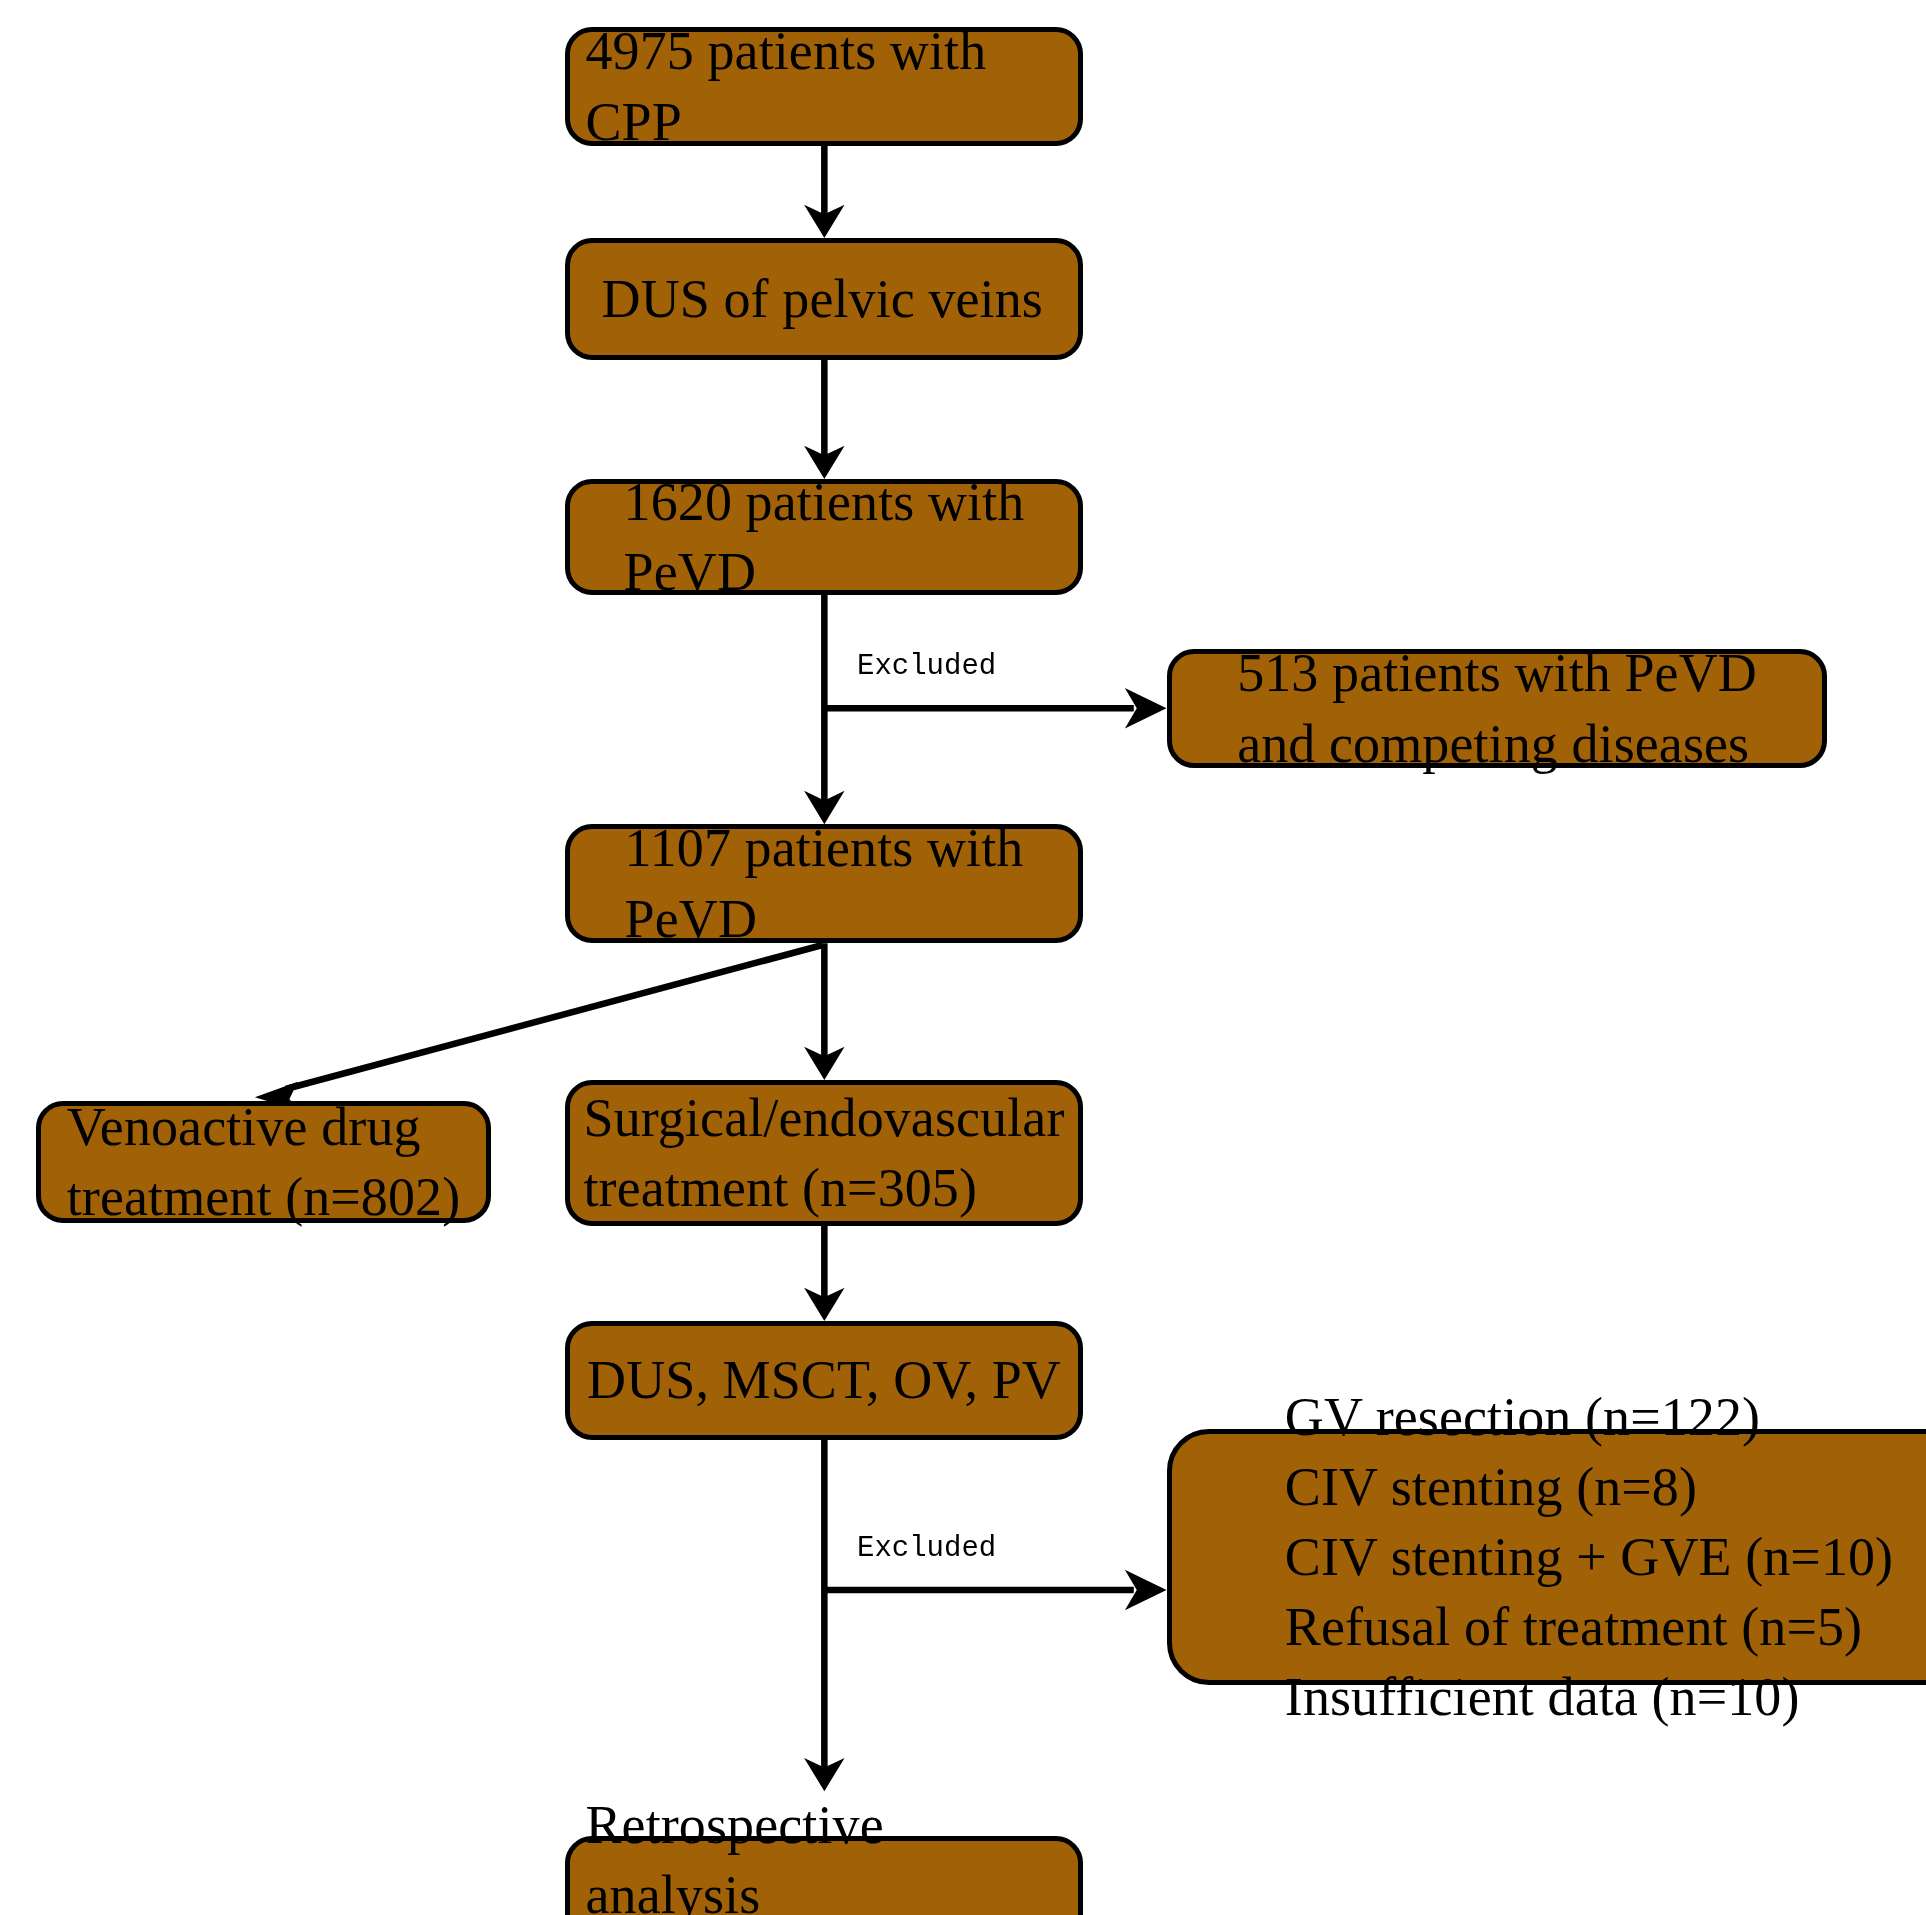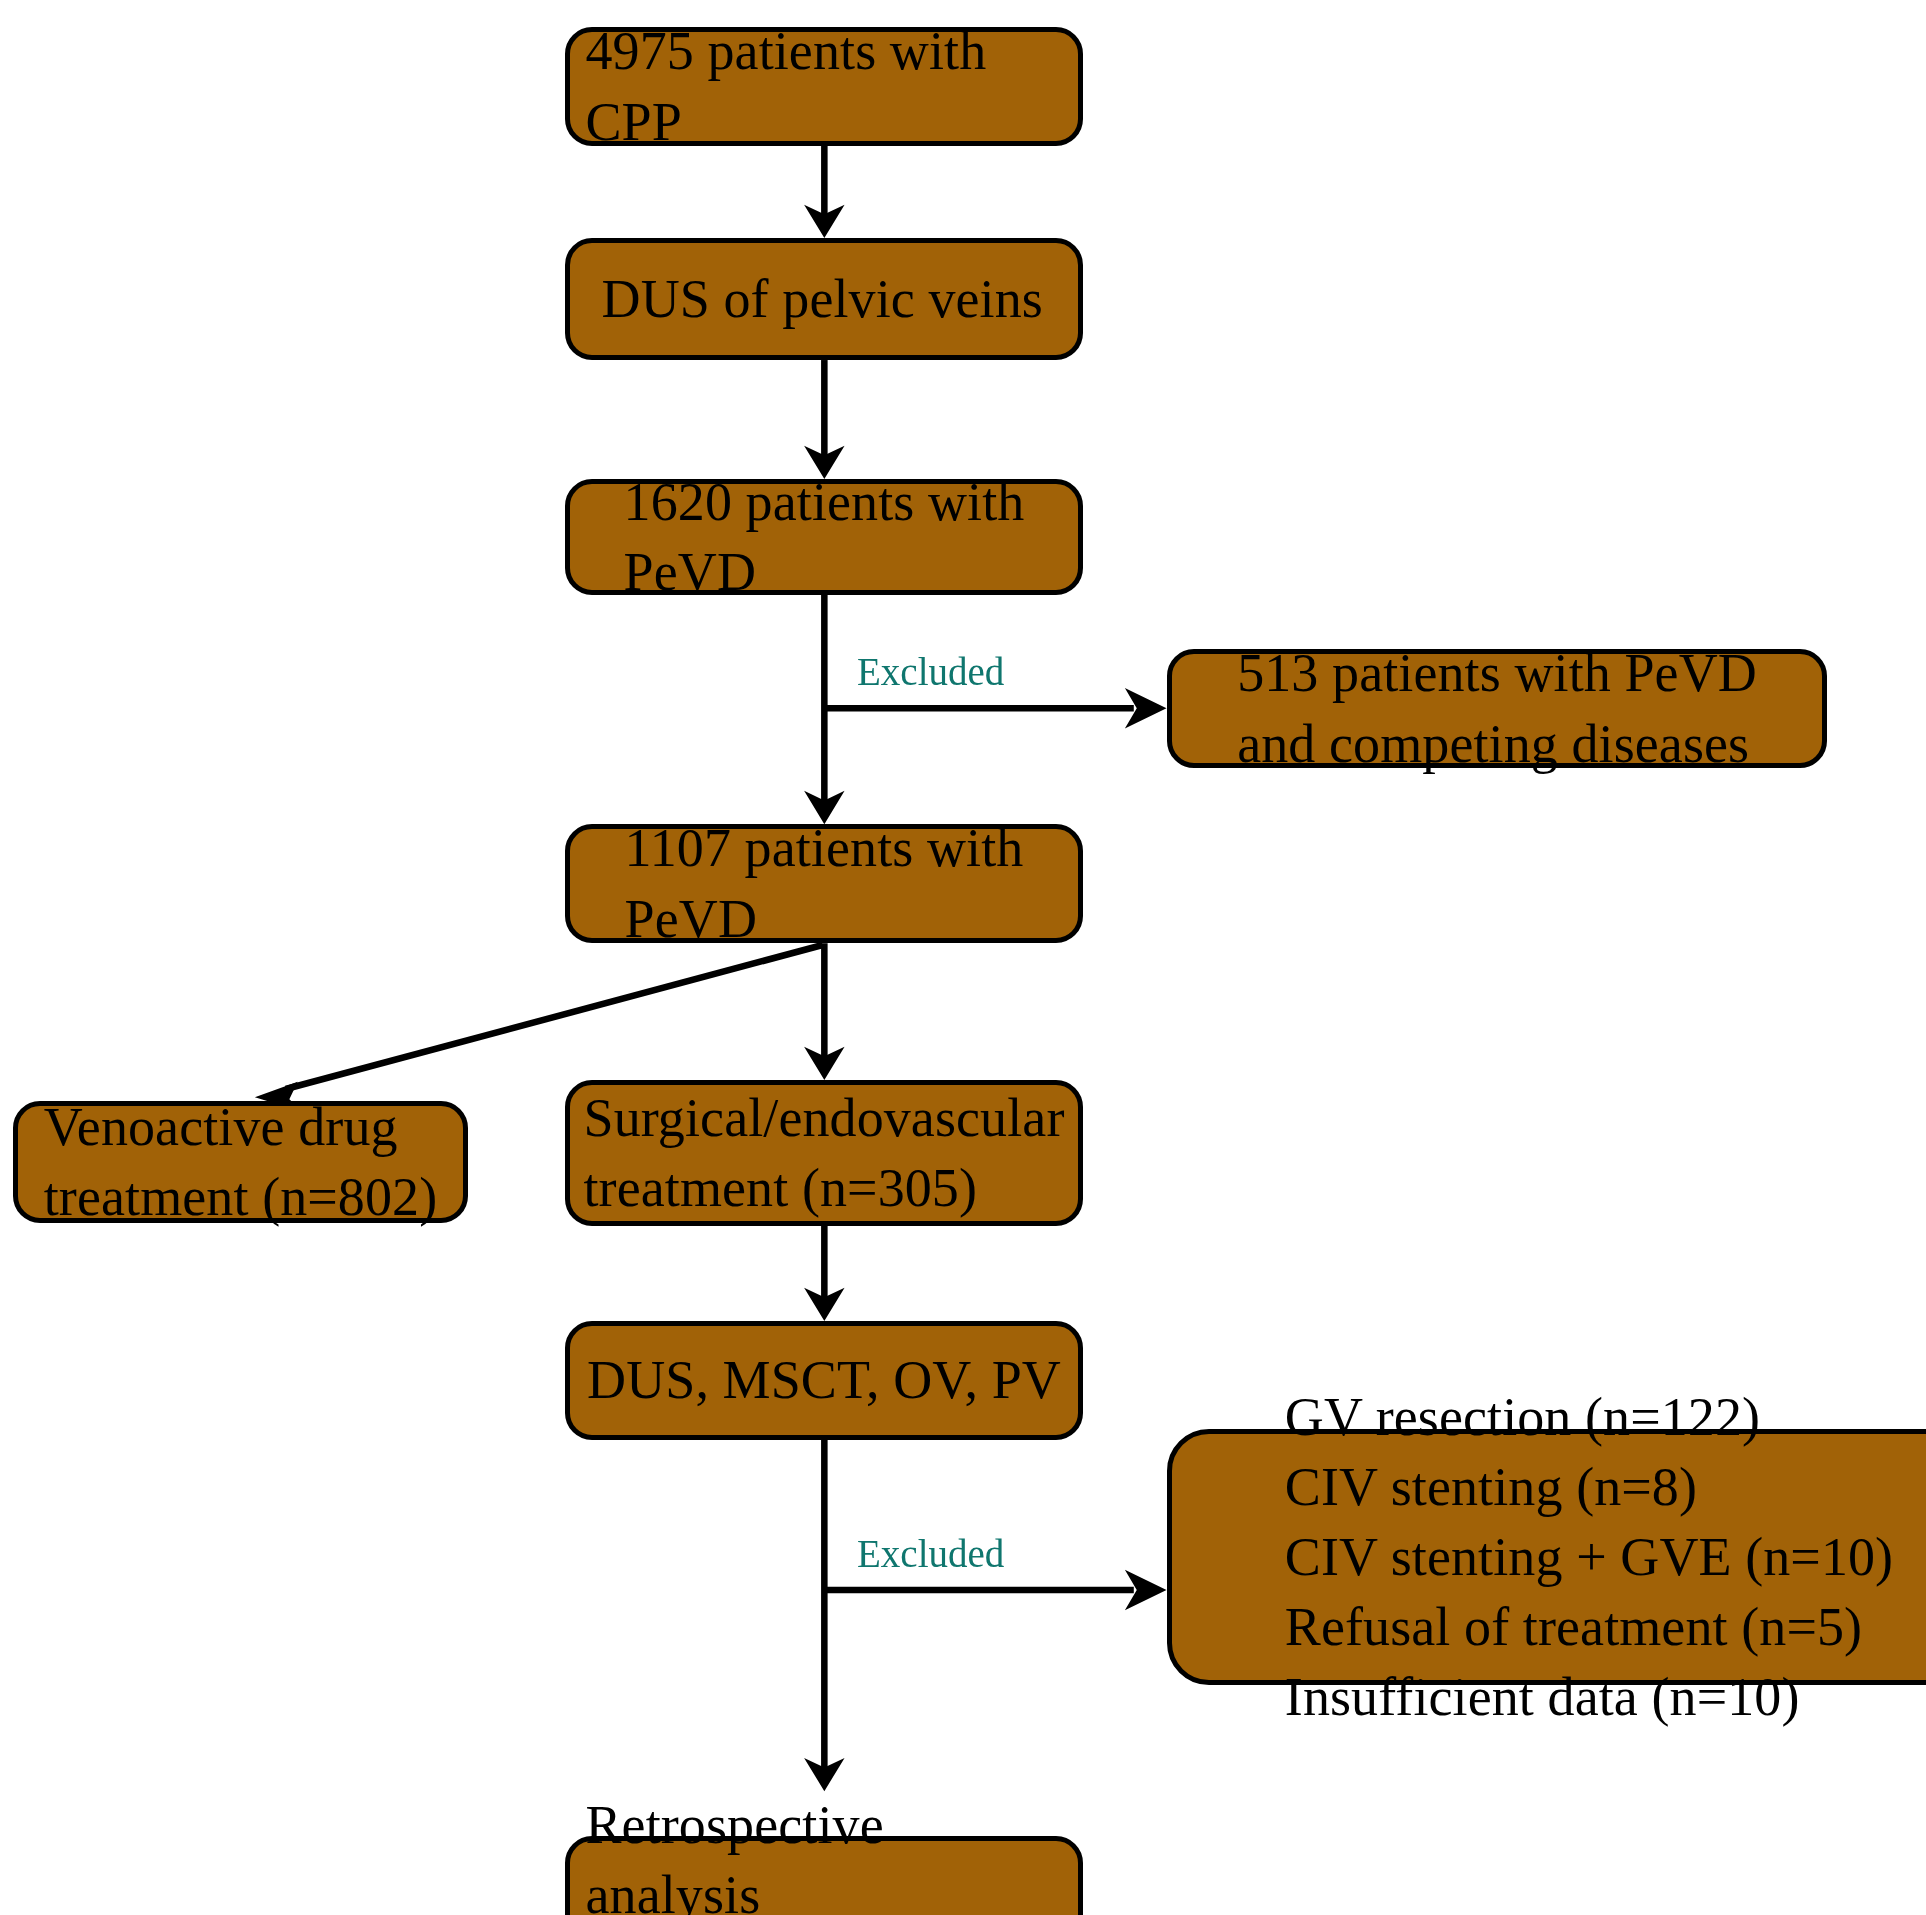--- a/index.html
+++ b/index.html
@@ -26,24 +26,25 @@
     justify-content:center;
     text-align:left;
     line-height:1.30;
     font-size:54px;
     padding:4.8px 15.5px;
     white-space:pre-line;
     letter-spacing:0.1px;
   }
   .edge-label{
     position:absolute;
-    font-size:39px;
+    font-size:29px;
     line-height:1;
     white-space:nowrap;
-    color:#0f766e;
+    color:#000000;
+    font-family:Liberation Mono, monospace;
   }
   svg.wires{
     position:absolute;
     left:0; top:0;
     width:1926px;
     height:1915px;
     pointer-events:none;
   }
   svg.wires path, svg.wires line{
     stroke:#000;
@@ -112,21 +113,21 @@
 
   <div class="node" style="left:565px;  top:479px;  width:518px;  height:116px;">1620 patients with
 PeVD</div>
 
   <div class="node" style="left:1167px; top:649px; width:660px; height:119px;">513 patients with PeVD
 and competing diseases</div>
 
   <div class="node" style="left:565px;  top:824px; width:518px;  height:119px;">1107 patients with
 PeVD</div>
 
-  <div class="node" style="left:13px;   top:1101px; width:455px;  height:122px;">Venoactive drug
+  <div class="node" style="left:36px;   top:1101px; width:455px;  height:122px;">Venoactive drug
 treatment (n=802)</div>
 
   <div class="node" style="left:565px;  top:1080px; width:518px;  height:146px;">Surgical/endovascular
 treatment (n=305)</div>
 
   <div class="node" style="left:565px;  top:1321px; width:518px;  height:119px;">DUS, MSCT, OV, PV</div>
 
   <div class="node" style="left:1167px; top:1429px; width:844px; height:256px; border-radius:42px;">GV resection (n=122)
 CIV stenting (n=8)
 CIV stenting + GVE (n=10)

